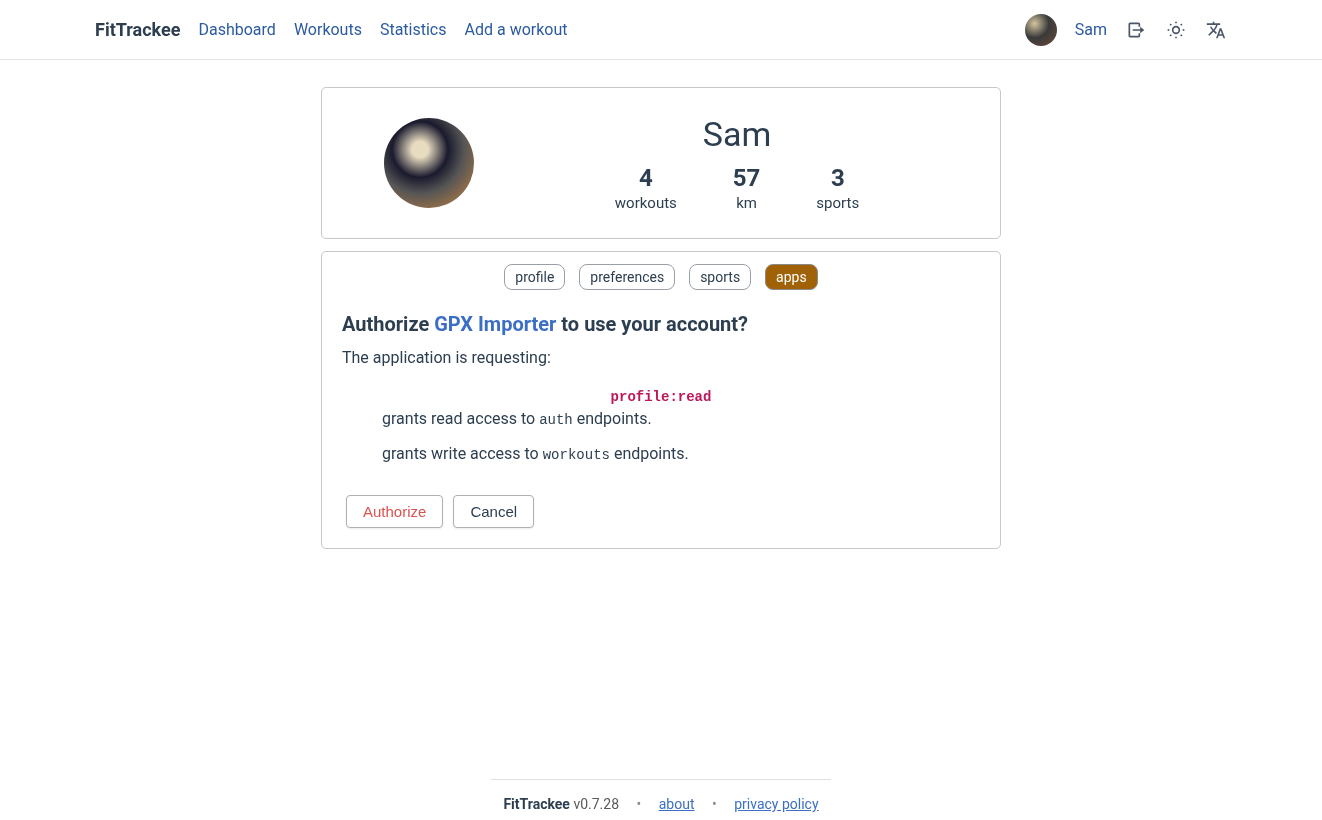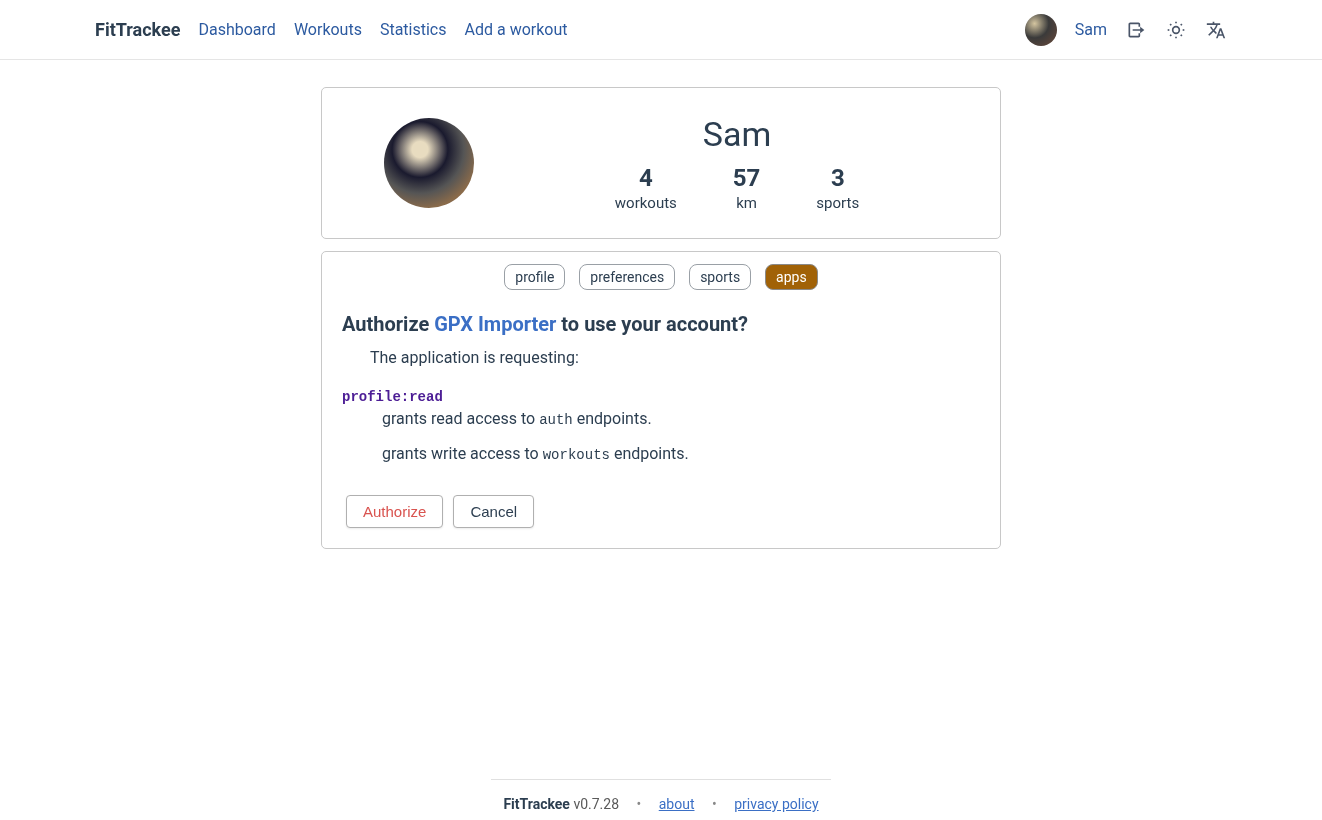--- a/index.html
+++ b/index.html
@@ -151,30 +151,30 @@
       margin-bottom: 12px;
     }
     .auth-heading .app-name {
       color: #3b6fc5;
       font-weight: 700;
     }
     .auth-subtext {
       font-size: 16px;
       color: #2c3e50;
       margin-bottom: 22px;
-      margin-left: 28px;
     }
     .scope {
       margin-bottom: 16px;
     }
     .scope-name {
       font-family: "Courier New", Courier, monospace;
       font-weight: 700;
       font-size: 14px;
-      color: #4c1d95;
+      color: #be185d;
+      text-align: center;
     }
     .scope-desc {
       margin-left: 40px;
       font-size: 16px;
       color: #2c3e50;
       margin-top: 4px;
     }
     .scope-desc code {
       font-family: "Courier New", Courier, monospace;
       font-size: 14px;

